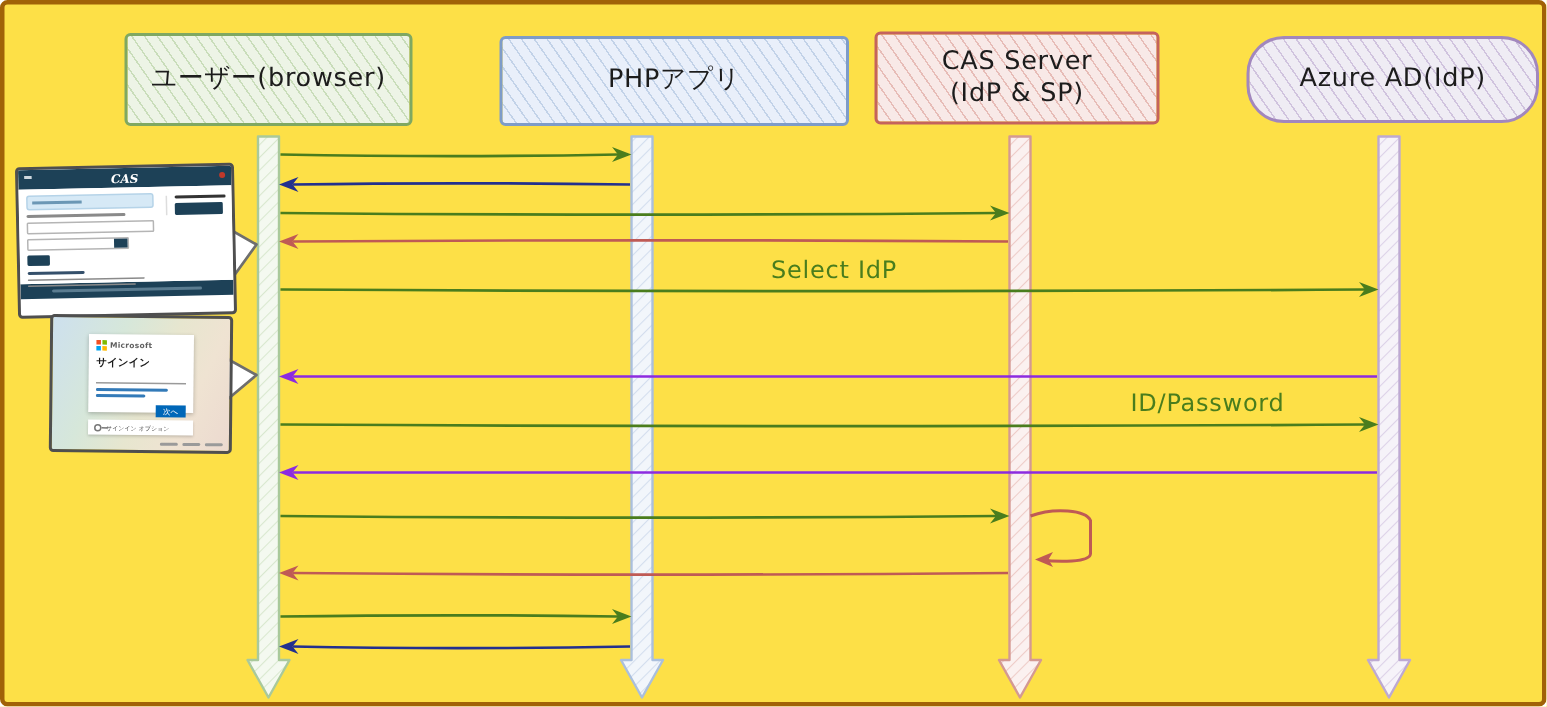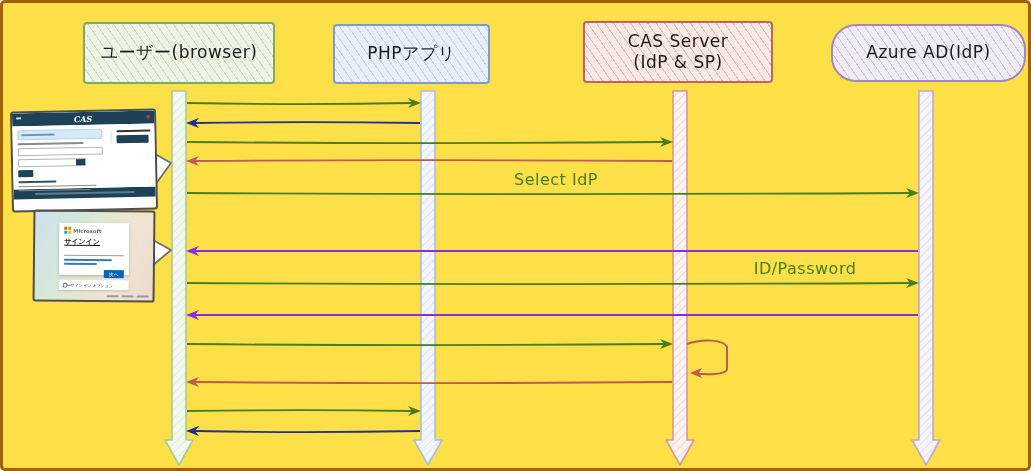--- a/index.html
+++ b/index.html
@@ -47,21 +47,21 @@
   #thumb-ms { left:30px; top:207px; width:122px; height:92px; transform:rotate(0.6deg);
     background:
       linear-gradient(115deg, #cde0ee 0%, #d6e7da 32%, #e7e6cf 55%, #efe3d2 75%, #ecd9cf 100%);
   }
   .ms-card { position:absolute; left:24px; top:11px; width:70px; height:52px; background:#fff; box-shadow:0 1px 3px rgba(0,0,0,.25); padding:4px 5px; }
   .ms-logo-row { display:flex; align-items:center; gap:2px; margin-bottom:3px; }
   .ms-squares { display:grid; grid-template-columns:3px 3px; grid-template-rows:3px 3px; gap:1px; }
   .ms-squares i { display:block; }
   .ms-sq1{background:#f25022}.ms-sq2{background:#7fba00}.ms-sq3{background:#00a4ef}.ms-sq4{background:#ffb900}
   .ms-logo-text { font-size:5px; color:#5e5e5e; font-weight:bold; letter-spacing:0.2px; }
-  .ms-heading { font-size:7px; font-weight:bold; color:#1b1b1b; margin-bottom:3px;text-decoration:underline; }
+  .ms-heading { font-size:7px; font-weight:bold; color:#1b1b1b; margin-bottom:3px; }
   .ms-input { border-bottom:1px solid #9a9a9a; height:6px; margin-bottom:3px; }
   .ms-link { height:2px; width:80%; background:#337ab8; border-radius:1px; margin-bottom:2px; }
   .ms-link2 { height:2px; width:55%; background:#337ab8; border-radius:1px; margin-bottom:5px; }
   .ms-btn { margin-left:auto; width:20px; height:8px; background:#0067b8; color:#fff; font-size:5px;
             display:flex; align-items:center; justify-content:center; }
   .ms-options { position:absolute; left:24px; top:68px; width:70px; height:10px; background:#fff;
                 display:flex; align-items:center; gap:3px; padding:0 4px; box-shadow:0 1px 2px rgba(0,0,0,.18); }
   .ms-key { width:5px; height:5px; border:1px solid #777; border-radius:50%; position:relative; flex:0 0 auto; }
   .ms-key::after { content:""; position:absolute; left:4px; top:1px; width:4px; height:1px; background:#777; }
   .ms-opt-text { font-size:4px; color:#444; white-space:nowrap; overflow:hidden; }
@@ -70,21 +70,21 @@
 </style>
 </head>
 <body>
 
 <div id="canvas">
 
   <div id="actors">
       <div class="actor-box" style="left: 80px; top: 19px; width: 192px; height: 62px; border-color: rgb(127, 168, 97); background: repeating-linear-gradient(55deg, rgb(201, 221, 186) 0px, rgb(201, 221, 186) 1px, rgb(237, 244, 230) 1px, rgb(237, 244, 230) 7px);">
         <div class="l1">ユーザー(browser)</div>
       </div>
-      <div class="actor-box" style="left: 330px; top: 21px; width: 157px; height: 60px; border-color: rgb(126, 156, 200); background: repeating-linear-gradient(55deg, rgb(194, 210, 232) 0px, rgb(194, 210, 232) 1px, rgb(233, 239, 250) 1px, rgb(233, 239, 250) 7px);">
+      <div class="actor-box" style="left: 330px; top: 21px; width: 233px; height: 60px; border-color: rgb(126, 156, 200); background: repeating-linear-gradient(55deg, rgb(194, 210, 232) 0px, rgb(194, 210, 232) 1px, rgb(233, 239, 250) 1px, rgb(233, 239, 250) 7px);">
         <div class="l1">PHPアプリ</div>
       </div>
       <div class="actor-box" style="left: 580px; top: 18px; width: 190px; height: 62px; border-color: rgb(196, 99, 93); background: repeating-linear-gradient(55deg, rgb(231, 188, 183) 0px, rgb(231, 188, 183) 1px, rgb(248, 233, 231) 1px, rgb(248, 233, 231) 7px);">
         <div class="l1">CAS Server</div>
         <div class="l2">(IdP &amp; SP)</div>
       </div>
       <div class="actor-box" style="left: 828px; top: 21px; width: 195px; height: 58px; border-color: rgb(162, 135, 189); background: repeating-linear-gradient(55deg, rgb(208, 195, 222) 0px, rgb(208, 195, 222) 1px, rgb(239, 236, 244) 1px, rgb(239, 236, 244) 7px); border-radius: 25px;">
         <div class="l1">Azure AD(IdP)</div>
       </div>
     </div>

